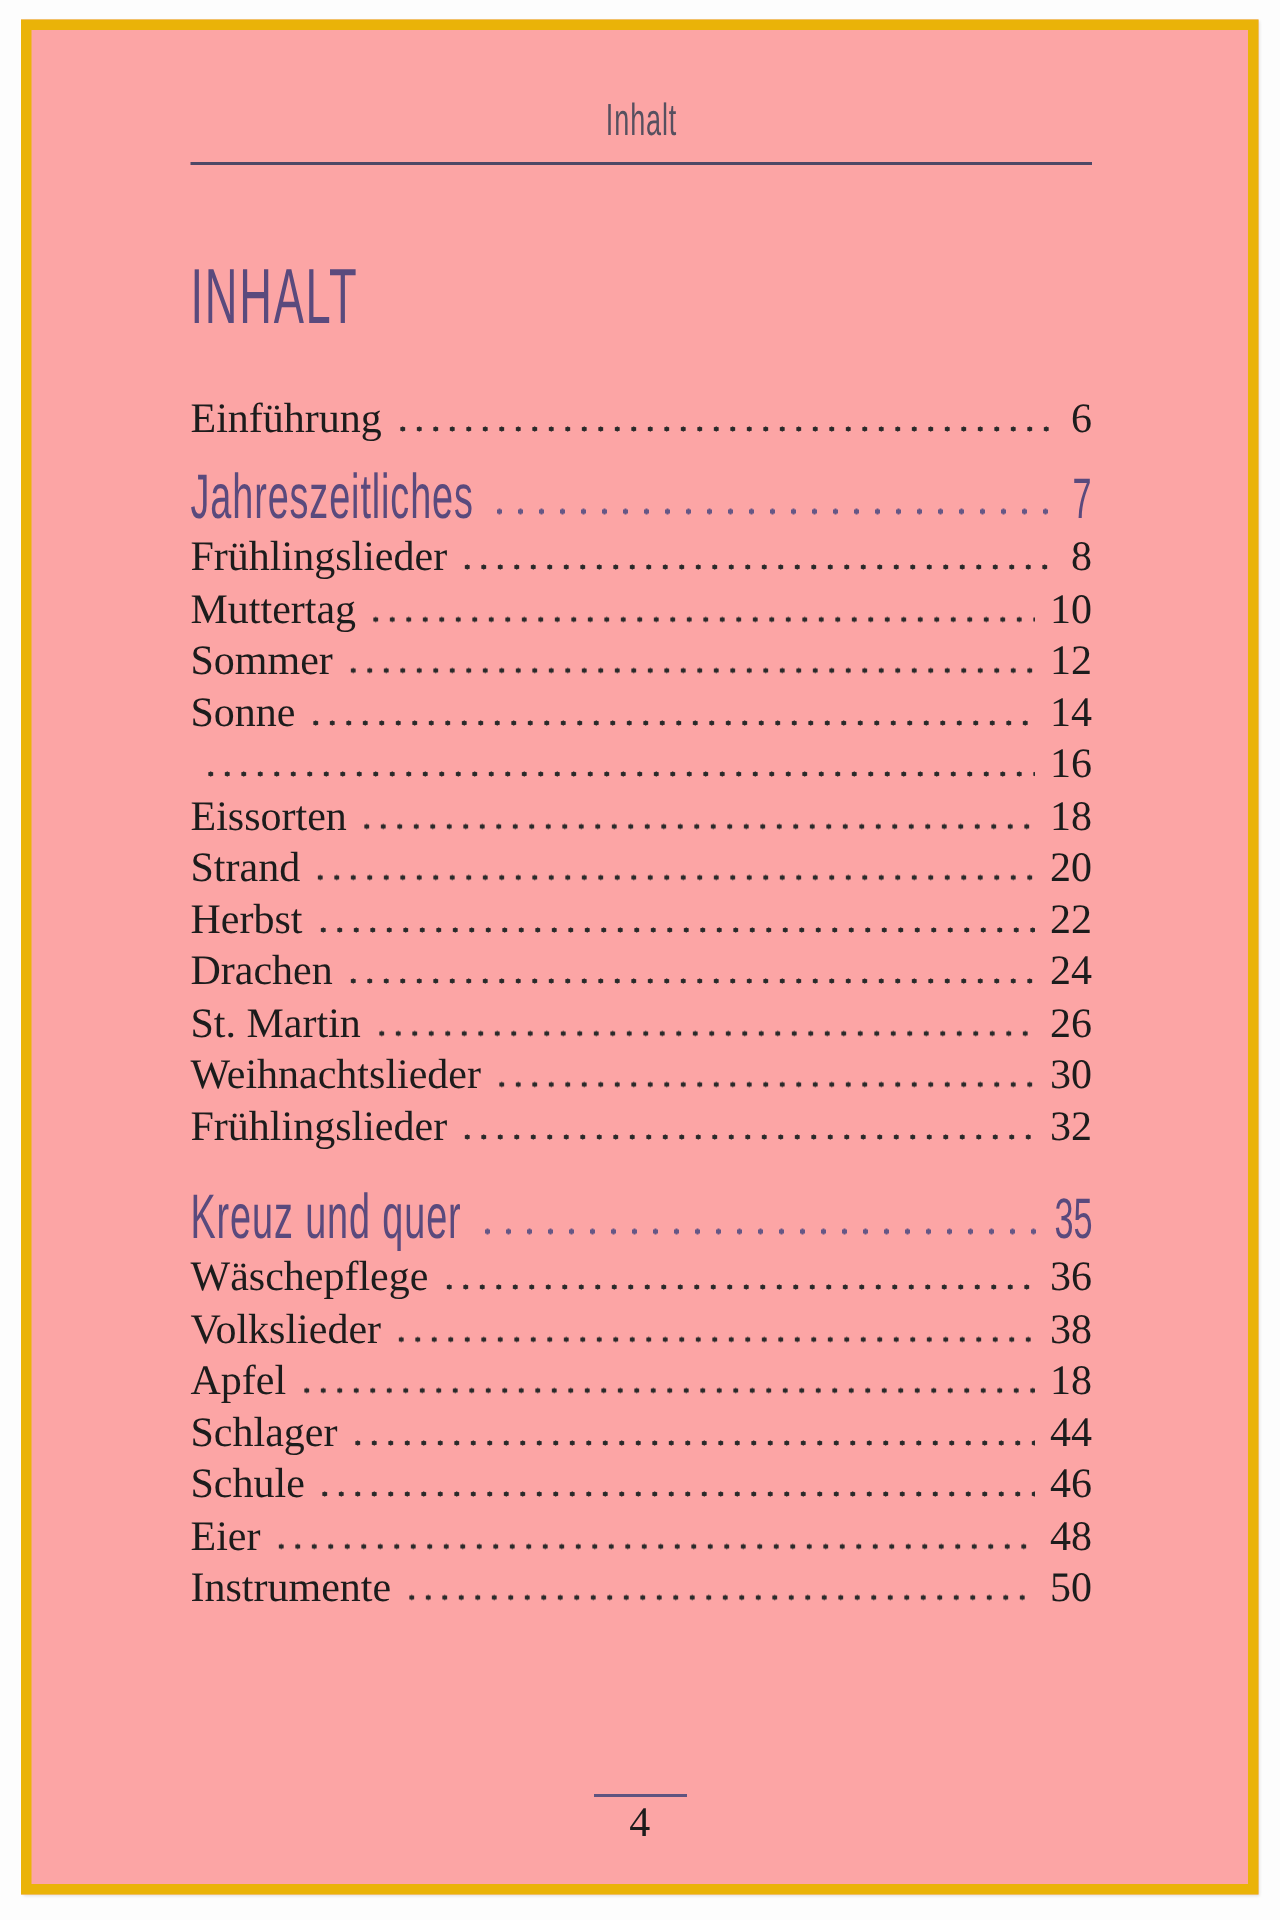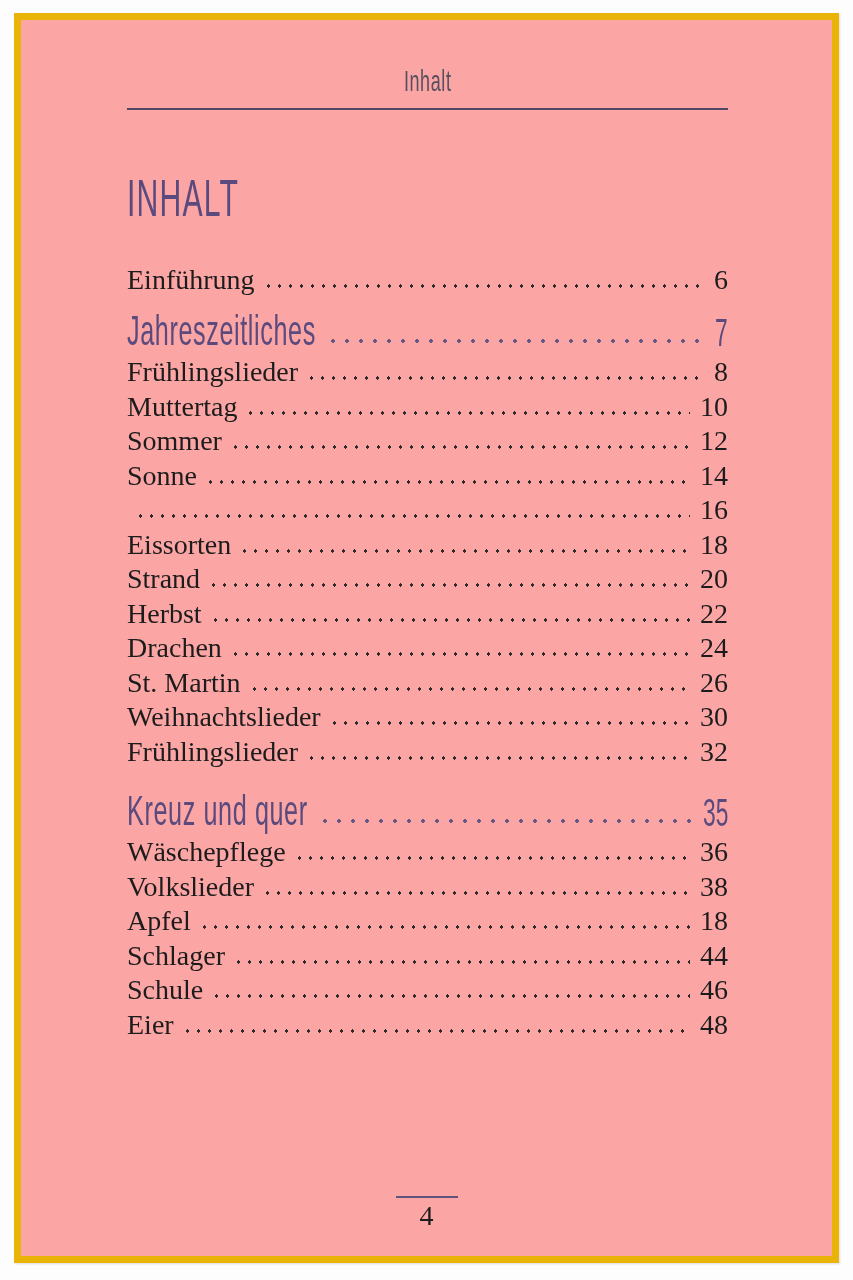--- a/index.html
+++ b/index.html
@@ -239,18 +239,23 @@
       <div class="row entry">
         <span class="label">Schule</span>
         <span class="dots"></span>
         <span class="num">46</span>
       </div>
       <div class="row entry">
         <span class="label">Eier</span>
         <span class="dots"></span>
         <span class="num">48</span>
       </div>
+      <div class="row entry">
+        <span class="label">Instrumente</span>
+        <span class="dots"></span>
+        <span class="num">50</span>
+      </div>
     </div>
 
   <div class="footer-rule"></div>
   <div class="page-number">4</div>
 
 </div>
 
 </body></html>

